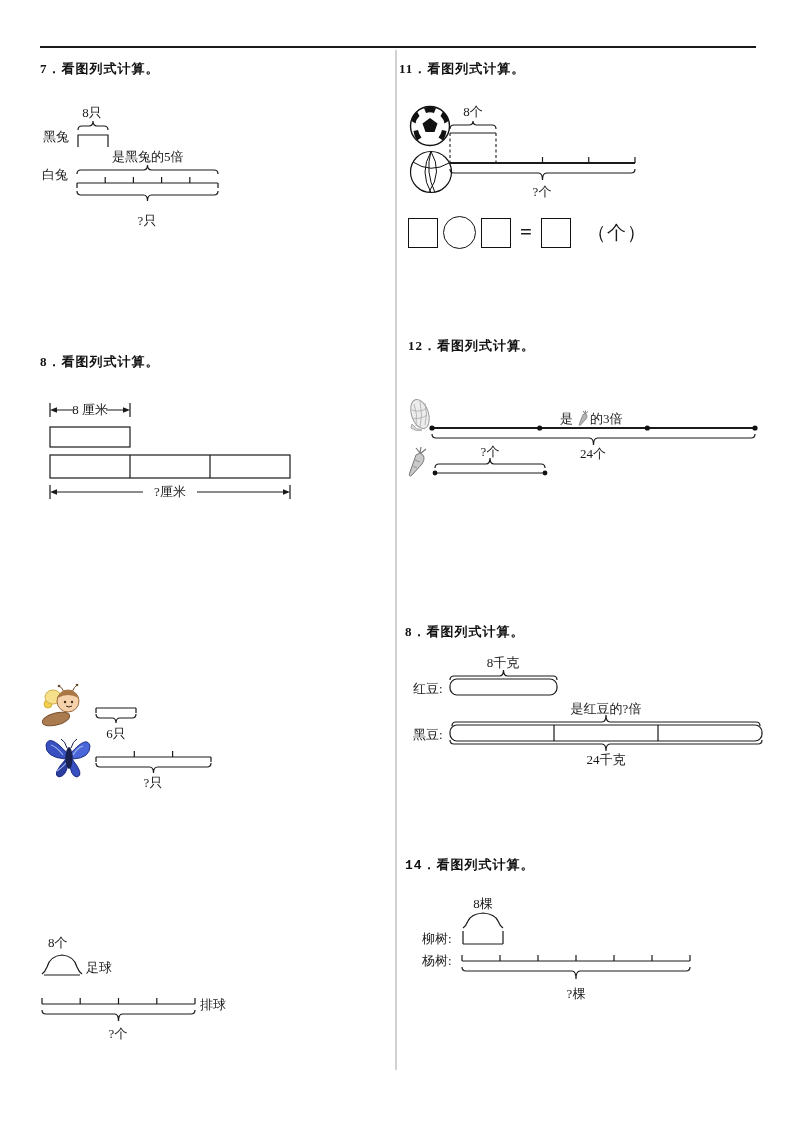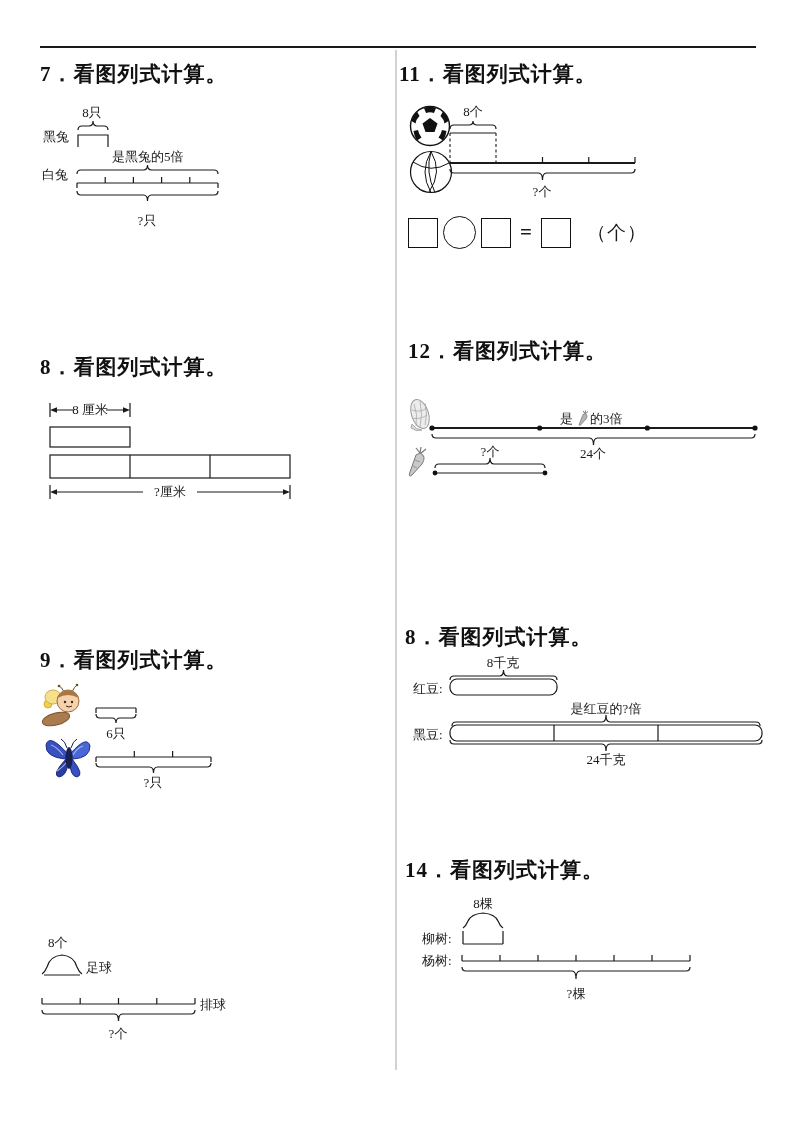--- a/index.html
+++ b/index.html
@@ -1,20 +1,20 @@
 <!DOCTYPE html>
 <html><head>
 <meta charset="utf-8">
 <style>
   html,body{margin:0;padding:0;background:#ffffff;}
   #page{position:relative;width:793px;height:1122px;background:#ffffff;overflow:hidden;
         font-family:"Liberation Serif", serif;color:#1a1a1a;}
   .toprule{position:absolute;left:40px;top:46px;width:716px;height:2px;background:#1a1a1a;}
   .vdivider{position:absolute;left:395px;top:50px;width:2px;height:1020px;background:#d2d2d2;}
-  .ptitle{position:absolute;margin:0;font-size:21px;font-weight:bold;letter-spacing:1px;
+  .ptitle{position:absolute;margin:0;font-size:13px;font-weight:bold;letter-spacing:1px;
           font-family:"Liberation Serif", serif;color:#111;white-space:nowrap;}
   svg.diagram{position:absolute;overflow:visible;}
   svg text{font-family:"Liberation Serif", serif;font-size:13px;fill:#1a1a1a;}
   .stroke{stroke:#1a1a1a;stroke-width:1.2;fill:none;}
   .thick{stroke:#1a1a1a;stroke-width:2;fill:none;}
   .eqrow{position:absolute;left:408px;top:216px;display:flex;align-items:center;}
   .eqbox{display:inline-block;width:28px;height:28px;border:1.6px solid #111;background:#fff;}
   .eqcircle{display:inline-block;width:31px;height:31px;border:1.6px solid #111;border-radius:50%;
             margin:0 5px;background:#fff;}
   .eqsign{font-size:21px;font-weight:bold;margin:0 9px;}
@@ -67,21 +67,20 @@
       <path class="stroke" d="M90,57 V80 M170,57 V80"></path>
     </g>
     <g>
       <path class="stroke" d="M10,87 V101 M250,87 V101 M17,94 H103 M157,94 H243"></path>
       <polygon points="10,94 17,91.3 17,96.7" fill="#1a1a1a"></polygon>
       <polygon points="250,94 243,91.3 243,96.7" fill="#1a1a1a"></polygon>
     </g>
     <text x="130" y="98" text-anchor="middle">?厘米</text>
   </svg>
 
-  <h2 class="ptitle" style="left:40px;top:646px;">9．看图列式计算。</h2>
   <svg class="diagram" style="left:40px;top:683px;" width="210" height="110">
     <g>
       <ellipse cx="16" cy="36" rx="14" ry="6" fill="#a97b4f" stroke="#7a5230" stroke-width="1" transform="rotate(-15 16 36)"></ellipse>
       <circle cx="8" cy="21" r="4" fill="#f3cf4e" stroke="#caa52e" stroke-width="0.8"></circle>
       <ellipse cx="13" cy="14" rx="8" ry="7" fill="#f7e08c" stroke="#cfae4e" stroke-width="1"></ellipse>
       <path d="M24,9 Q22,4 19,3 M32,9 Q34,4 37,2" stroke="#6b4a2a" stroke-width="1" fill="none"></path>
       <circle cx="19" cy="3" r="1.3" fill="#6b4a2a"></circle>
         <circle cx="37" cy="2" r="1.3" fill="#6b4a2a"></circle>
       <circle cx="28" cy="18" r="11" fill="#f6d2ac" stroke="#9c6b3c" stroke-width="1"></circle>
       <path d="M17.5,15 A11,11 0 0 1 38.5,15 Q28,9 17.5,15 Z" fill="#aa7744"></path>
@@ -231,21 +230,21 @@
     <g>
       <rect class="stroke" x="45" y="73" width="312" height="16" rx="7"></rect>
       <path class="stroke" d="M149,73 V89 M253,73 V89"></path>
     </g>
     <g>
       <path class="stroke" d="M45,88 Q45,92 49,92 L197,92 Q201,92 201,99 Q201,92 205,92 L353,92 Q357,92 357,88"></path>
     </g>
     <text x="201" y="112" text-anchor="middle">24千克</text>
   </svg>
 
-  <h2 class="ptitle" style="left:405px;top:856px;">14．看图列式计算。</h2>
+  <h2 class="ptitle" style="left:405px;top:856px;font-family:Liberation Mono, monospace;">14．看图列式计算。</h2>
   <svg class="diagram" style="left:405px;top:888px;" width="320" height="115">
     <text x="78" y="20" text-anchor="middle">8棵</text>
     <g>
       <path class="stroke" d="M58,40 Q61,38 63,33 Q66,26 78,25 Q90,26 93,33 Q95,38 98,40"></path>
     </g>
     <text x="17" y="55">柳树:</text>
     <g>
       <path class="stroke" d="M58,43 V56 M58,56 H98 M98,56 V43"></path>
     </g>
     <text x="17" y="77">杨树:</text>

